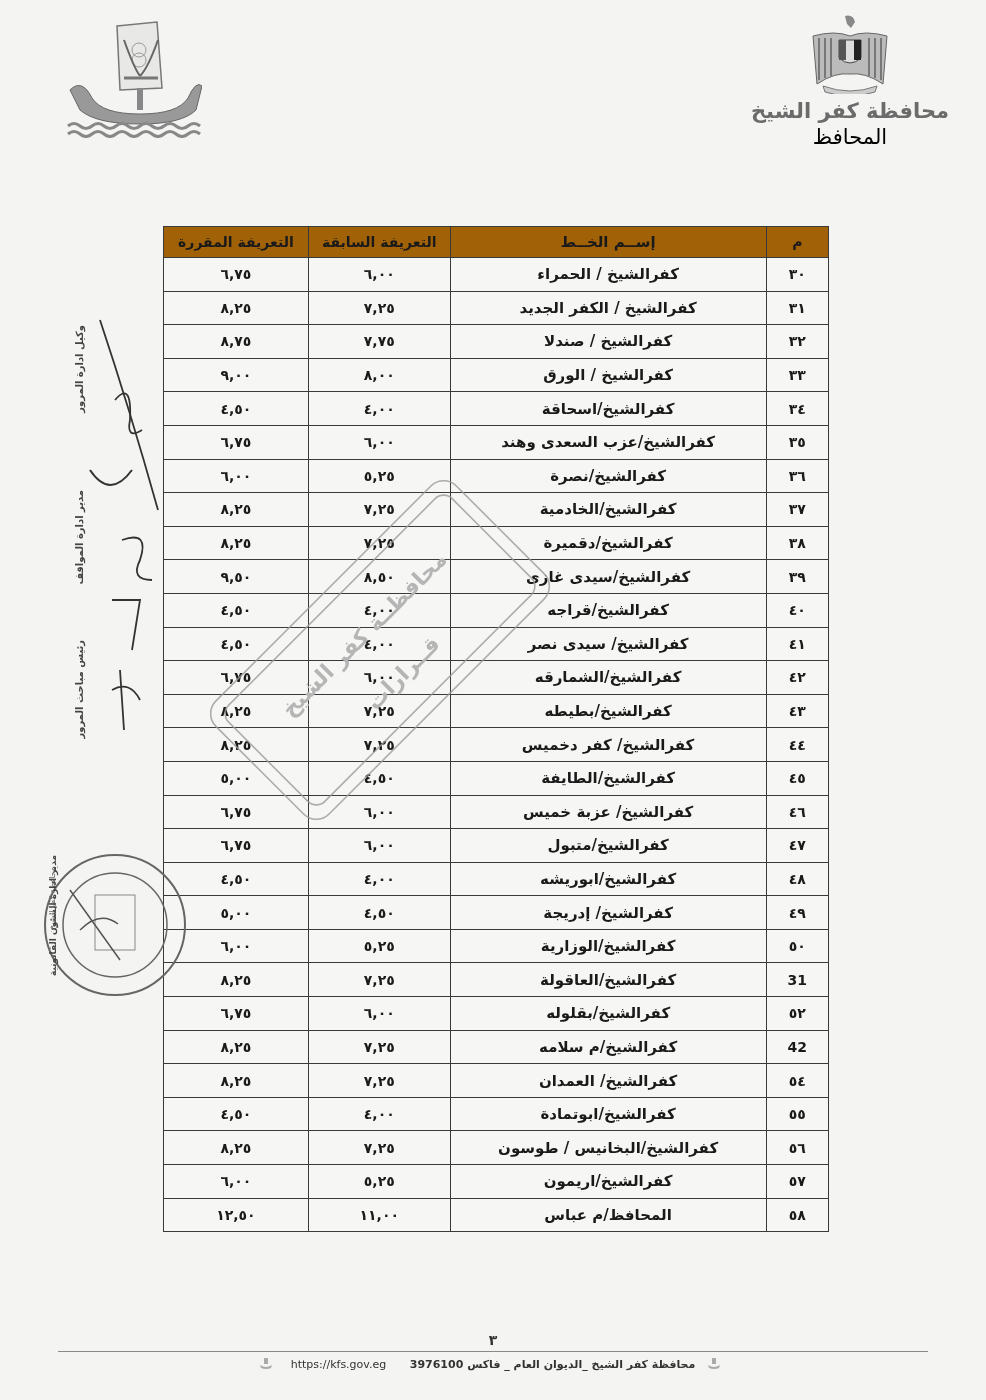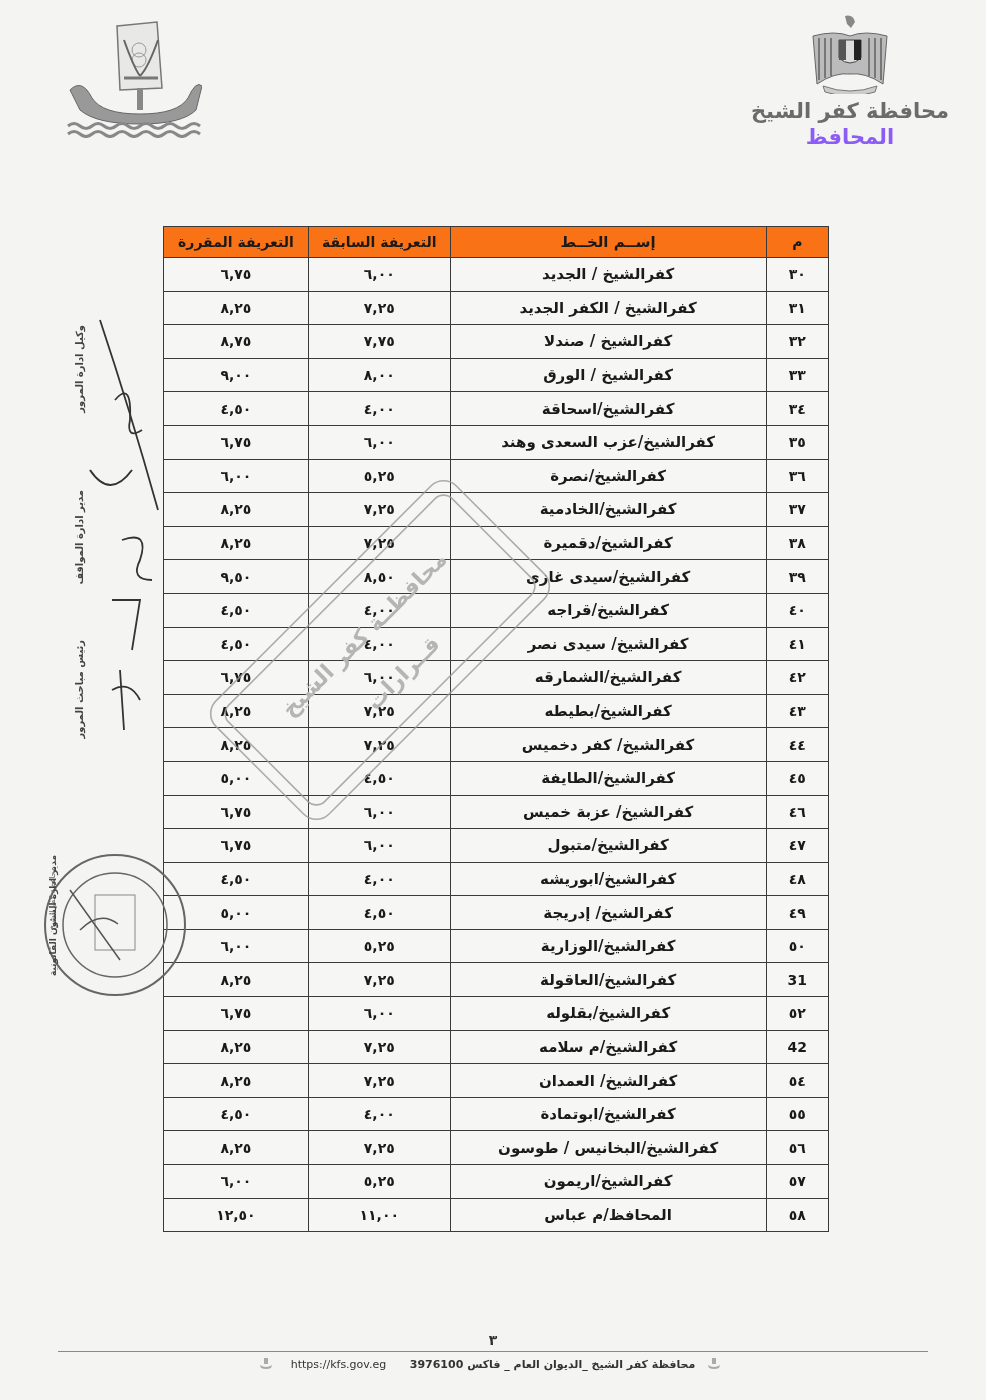--- a/index.html
+++ b/index.html
@@ -6,36 +6,36 @@
   body {
     width: 986px; height: 1400px; background: #f4f4f2; position: relative; overflow: hidden;
     font-family: "DejaVu Sans", sans-serif; color: #1a1a1a;
   }
   .page { position: absolute; inset: 0; }
 
   
   .gov-block { position: absolute; left: 735px; top: 14px; width: 230px; text-align: center; }
   .eagle { width: 90px; height: 80px; margin: 0 auto; display: block; }
   .gov-name { direction: rtl; font-weight: bold; font-size: 21px; color: #6b6b6b; margin-top: 4px; line-height: 26px; }
-  .gov-title { direction: rtl; font-weight: bold; font-size: 21px; color: #8b5cf6; line-height: 26px; letter-spacing: 3px; }
+  .gov-title { direction: rtl; font-weight: normal; font-size: 21px; color: #000000; line-height: 26px; letter-spacing: 3px; }
 
   
   .boat-logo { position: absolute; left: 62px; top: 18px; width: 140px; height: 120px; }
 
   
   .tariff-table {
     position: absolute; left: 163px; top: 226px; width: 666px;
     border-collapse: collapse; direction: rtl;
     font-family: "DejaVu Sans", sans-serif;
   }
   .tariff-table th, .tariff-table td {
     border: 1.3px solid #3a3a3a; text-align: center; padding: 0; height: 32.6px;
     font-weight: bold;
   }
-  .tariff-table th { background: #f97316; font-size: 14px; height: 30px; }
+  .tariff-table th { background: #a16207; font-size: 14px; height: 30px; }
   .tariff-table td { font-size: 14px; background: #f6f6f4; }
   .c-num { width: 64px; }
   .c-name { width: 329px; font-size: 15px !important; }
   .c-prev { width: 146px; }
   .c-new { width: 149px; }
 
   
   .watermark {
     position: absolute; left: 170px; top: 440px; width: 420px; height: 420px;
     pointer-events: none;
@@ -92,21 +92,21 @@
       <tr>
         <th class="c-num">م</th>
         <th class="c-name">إســم الخــط</th>
         <th class="c-prev">التعريفة السابقة</th>
         <th class="c-new">التعريفة المقررة</th>
       </tr>
     </thead>
     <tbody id="tbody">
         <tr>
           <td class="c-num">٣٠</td>
-          <td class="c-name">كفرالشيخ / الجديد</td>
+          <td class="c-name">كفرالشيخ / الحمراء</td>
           <td class="c-prev">٦,٠٠</td>
           <td class="c-new">٦,٧٥</td>
         </tr>
         <tr>
           <td class="c-num">٣١</td>
           <td class="c-name">كفرالشيخ / الكفر الجديد</td>
           <td class="c-prev">٧,٢٥</td>
           <td class="c-new">٨,٢٥</td>
         </tr>
         <tr>

